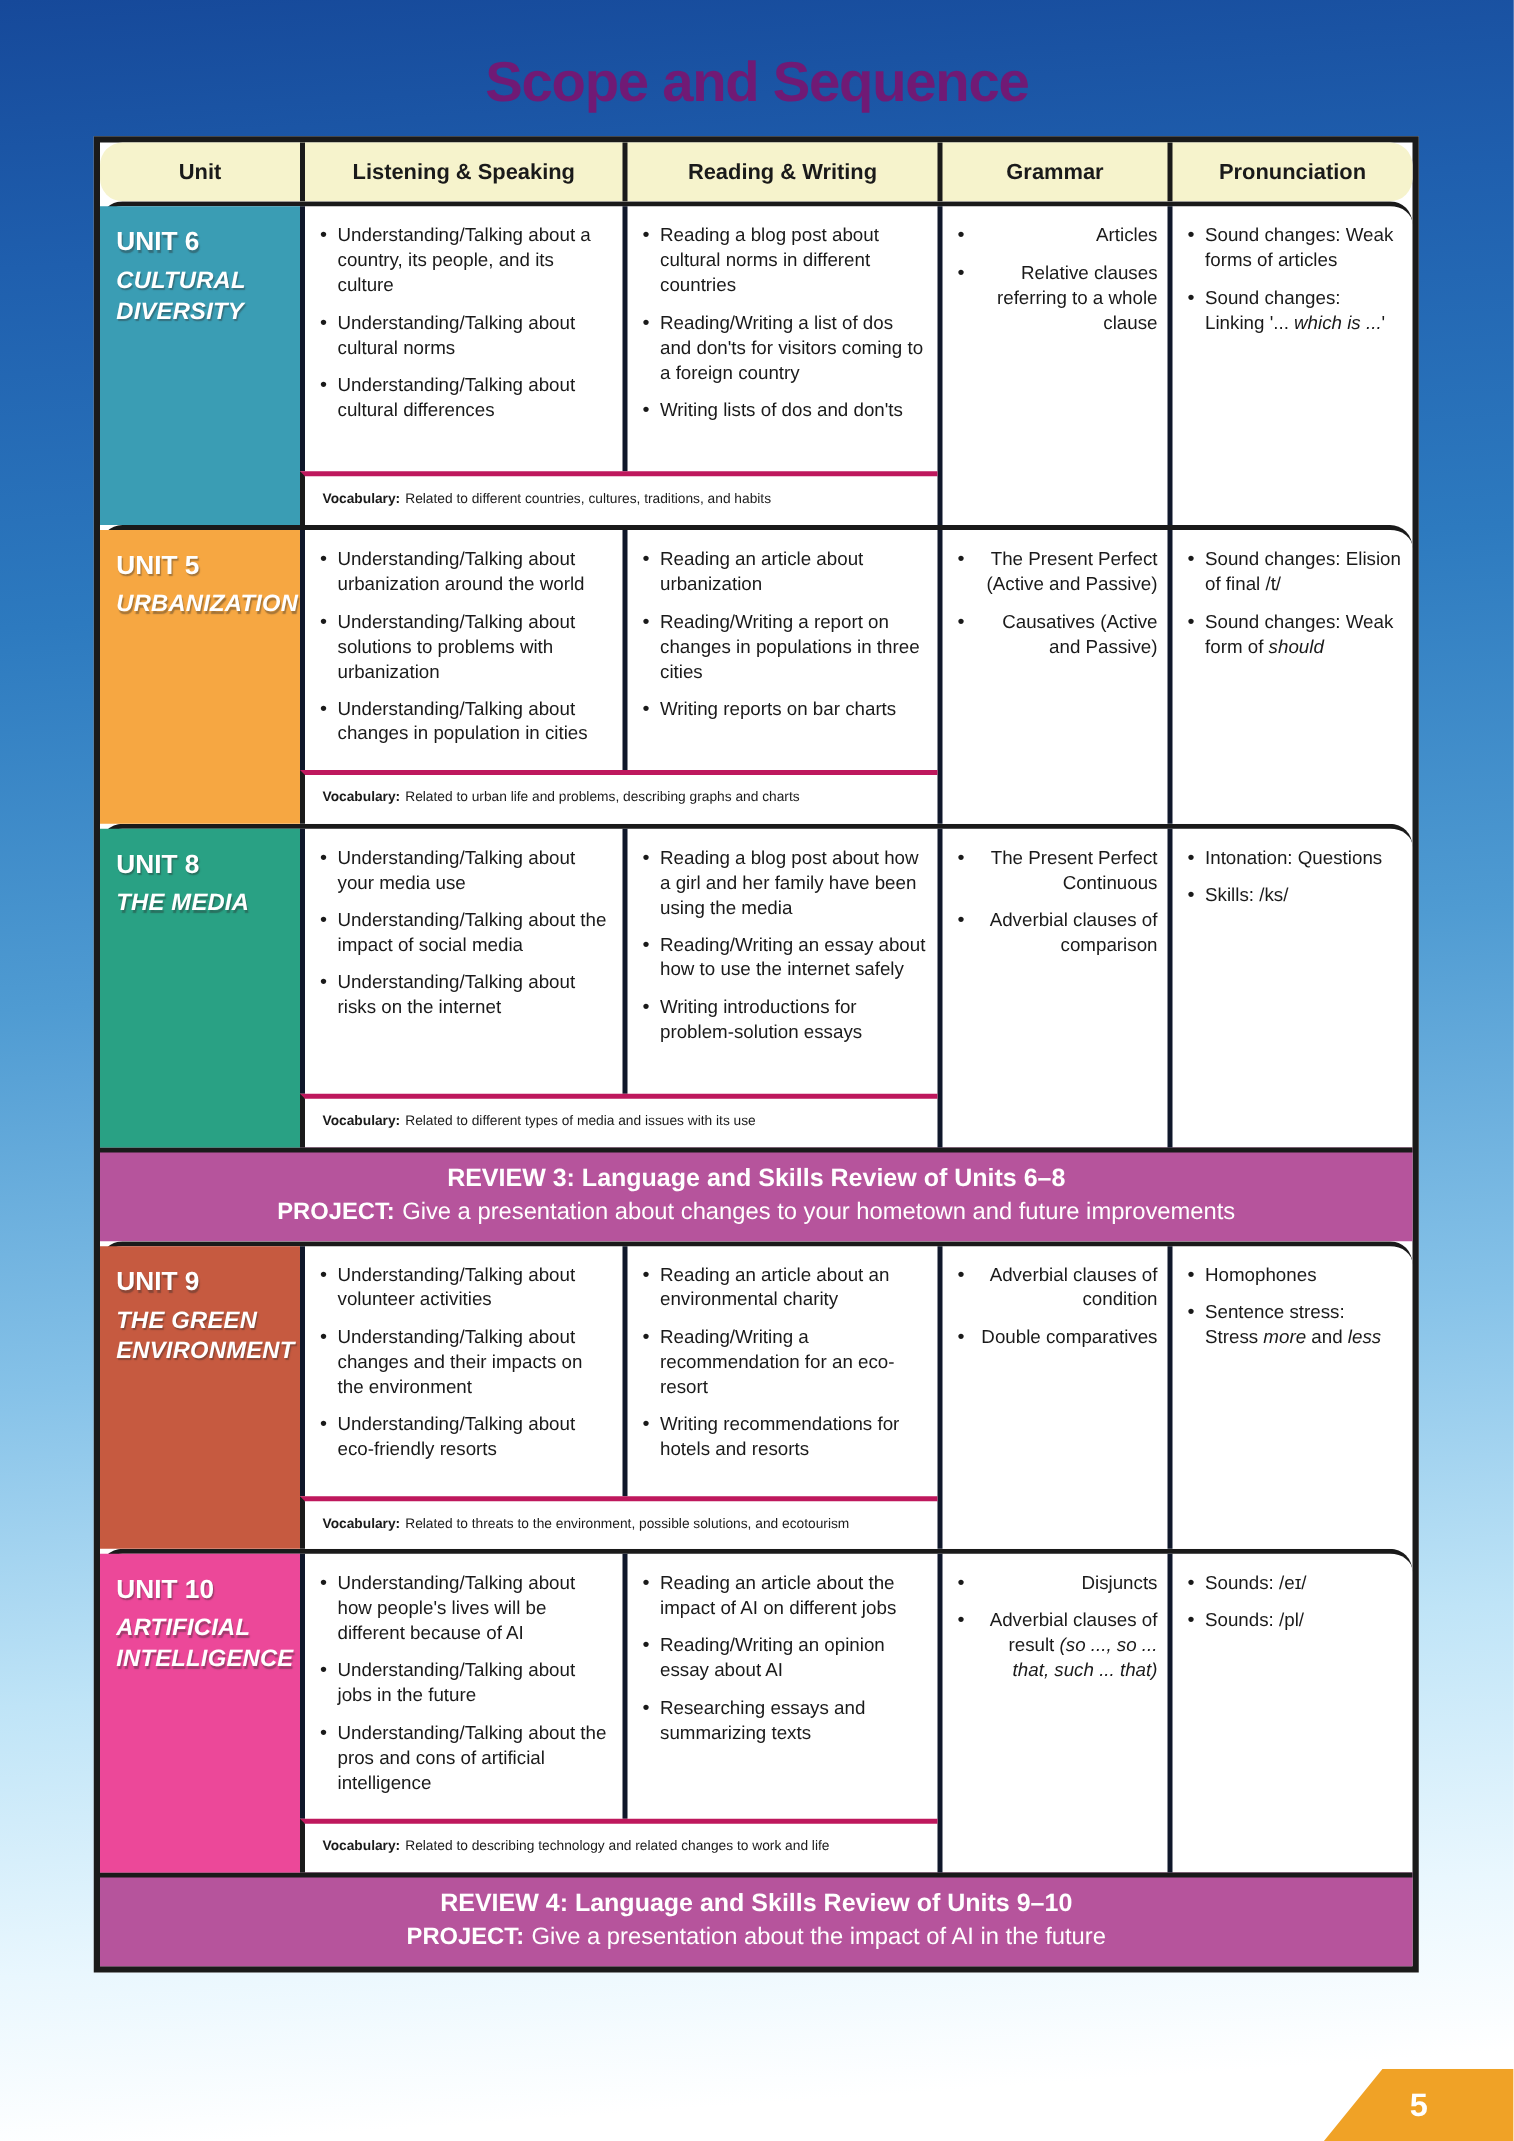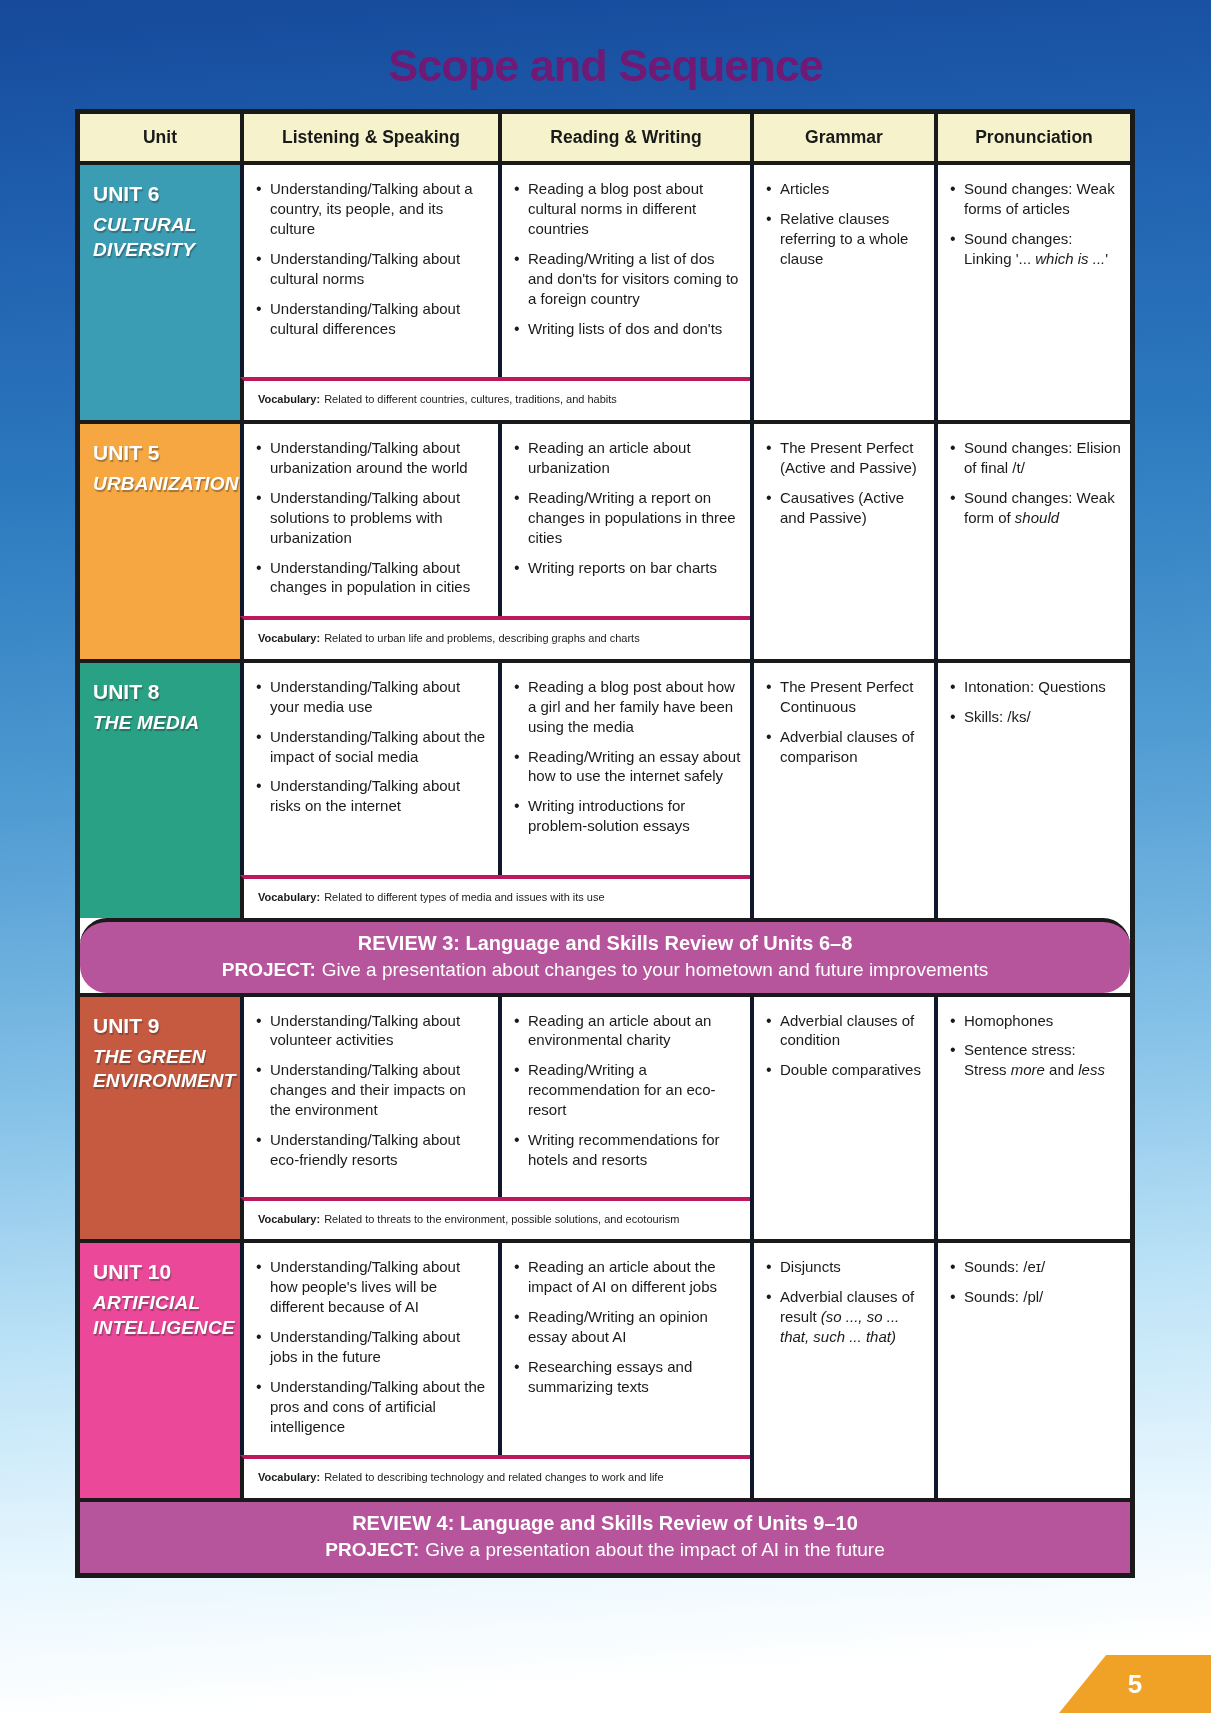--- a/index.html
+++ b/index.html
@@ -4,31 +4,31 @@
 <style>
   *{margin:0;padding:0;box-sizing:border-box;}
   html,body{width:1211px;height:1713px;}
   body{
     font-family:"Liberation Sans","DejaVu Sans",sans-serif;
     background:linear-gradient(176deg,#16499a 0%,#1f5fae 12%,#2d7abf 28%,#4f9bd2 45%,#86c2e8 62%,#bfe4f7 76%,#e9f7fe 88%,#ffffff 96%);
     position:relative;overflow:hidden;color:#1a1a1a;
   }
   .page-title{padding-top:40px;text-align:center;font-size:45px;font-weight:bold;color:#701a75;letter-spacing:-1px;}
   .ss-table{width:1060px;margin:17px 0 0 75px;border:5px solid #1a1a1a;background:#fff;}
-  .grid{display:grid;grid-template-columns:160px 258px 252px 184px 1fr;}
+  .grid{display:grid;grid-template-columns:160px 258px 252px 184px 1fr;border-radius:18px;}
   .header-row{min-height:47px;background:#f6f3cc;font-weight:bold;font-size:17.5px;}
   .hc{display:flex;align-items:center;justify-content:center;padding:4px 2px;text-align:center;}
   .hc + .hc{border-left:4px solid #1a1a1a;}
   .u-row{border-top:4px solid #1a1a1a;grid-template-rows:1fr auto;}
   .unit-cell{grid-row:1/3;grid-column:1;padding:17px 10px 10px 13px;color:#fff;}
   .unit-num{display:block;font-size:21px;font-weight:bold;margin-bottom:7px;text-shadow:1px 2px 1px rgba(40,40,40,.4);}
   .unit-title{font-size:19px;font-weight:bold;font-style:italic;line-height:1.3;letter-spacing:.2px;text-shadow:1px 2px 1px rgba(40,40,40,.4);}
   .ls-cell{grid-row:1;grid-column:2;}
   .rw-cell{grid-row:1;grid-column:3;}
-  .gr-cell{grid-row:1/3;grid-column:4;}
+  .gr-cell{grid-row:1/3;grid-column:4;text-align:right;}
   .pr-cell{grid-row:1/3;grid-column:5;}
   .bcell{border-left:4px solid #0f172a;padding:14px 8px 8px 11px;font-size:15px;line-height:1.33;}
   ul.blist{list-style:none;}
   .blist li{position:relative;padding-left:15px;margin-bottom:10px;}
   .blist li::before{content:"•";position:absolute;left:1px;top:-1px;font-size:16px;}
   .vocab-cell{grid-row:2;grid-column:2/4;border-top:4px solid #be185d;border-left:4px solid #1a1a1a;padding:11px 14px 13px;font-size:11px;line-height:1.35;}
   .vlabel{font-weight:bold;margin-right:4px;}
   .row-u6 .ls-cell{min-height:212px}
   .row-u7 .ls-cell{min-height:192px}
   .row-u8 .ls-cell{min-height:212px}
@@ -160,21 +160,21 @@
         <ul class="blist">
           <li>Intonation: Questions</li>
           <li>Skills: /ks/</li>
         </ul>
       </div>
     <div class="vocab-cell">
       <span class="vlabel">Vocabulary:</span><span>Related to different types of media and issues with its use</span>
     </div>
   </div>
 
-  <div class="review-row" style="background-color: rgb(182, 84, 156); border-radius: 27px;">
+  <div class="review-row" style="background-color: rgb(182, 84, 156);">
     <div class="review-title">REVIEW 3: Language and Skills Review of Units 6–8</div>
     <div class="review-project">
       <span class="plabel">PROJECT:</span><span>Give a presentation about changes to your hometown and future improvements</span>
     </div>
   </div>
 
   <div class="grid u-row row-u9">
     <div class="unit-cell" style="background-color: rgb(198, 90, 64);">
       <span class="unit-num">UNIT 9</span>
       <div class="unit-title">THE GREEN ENVIRONMENT</div>

